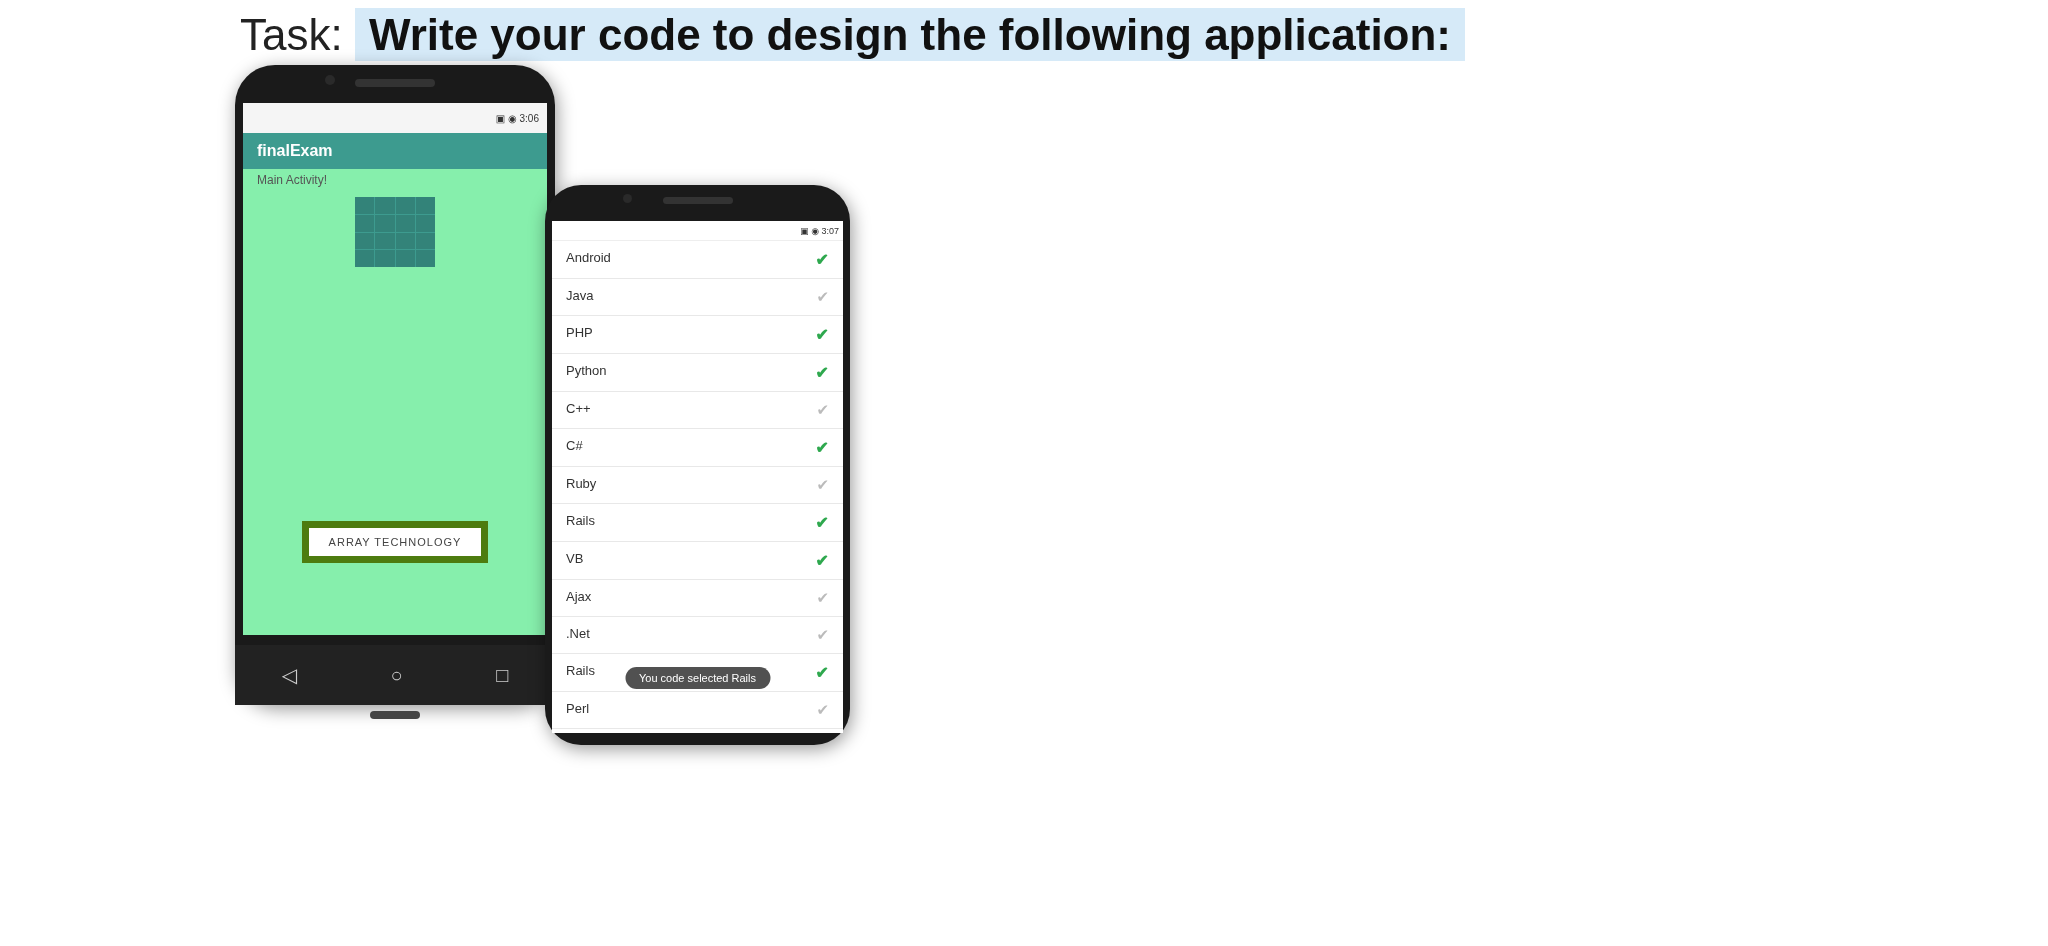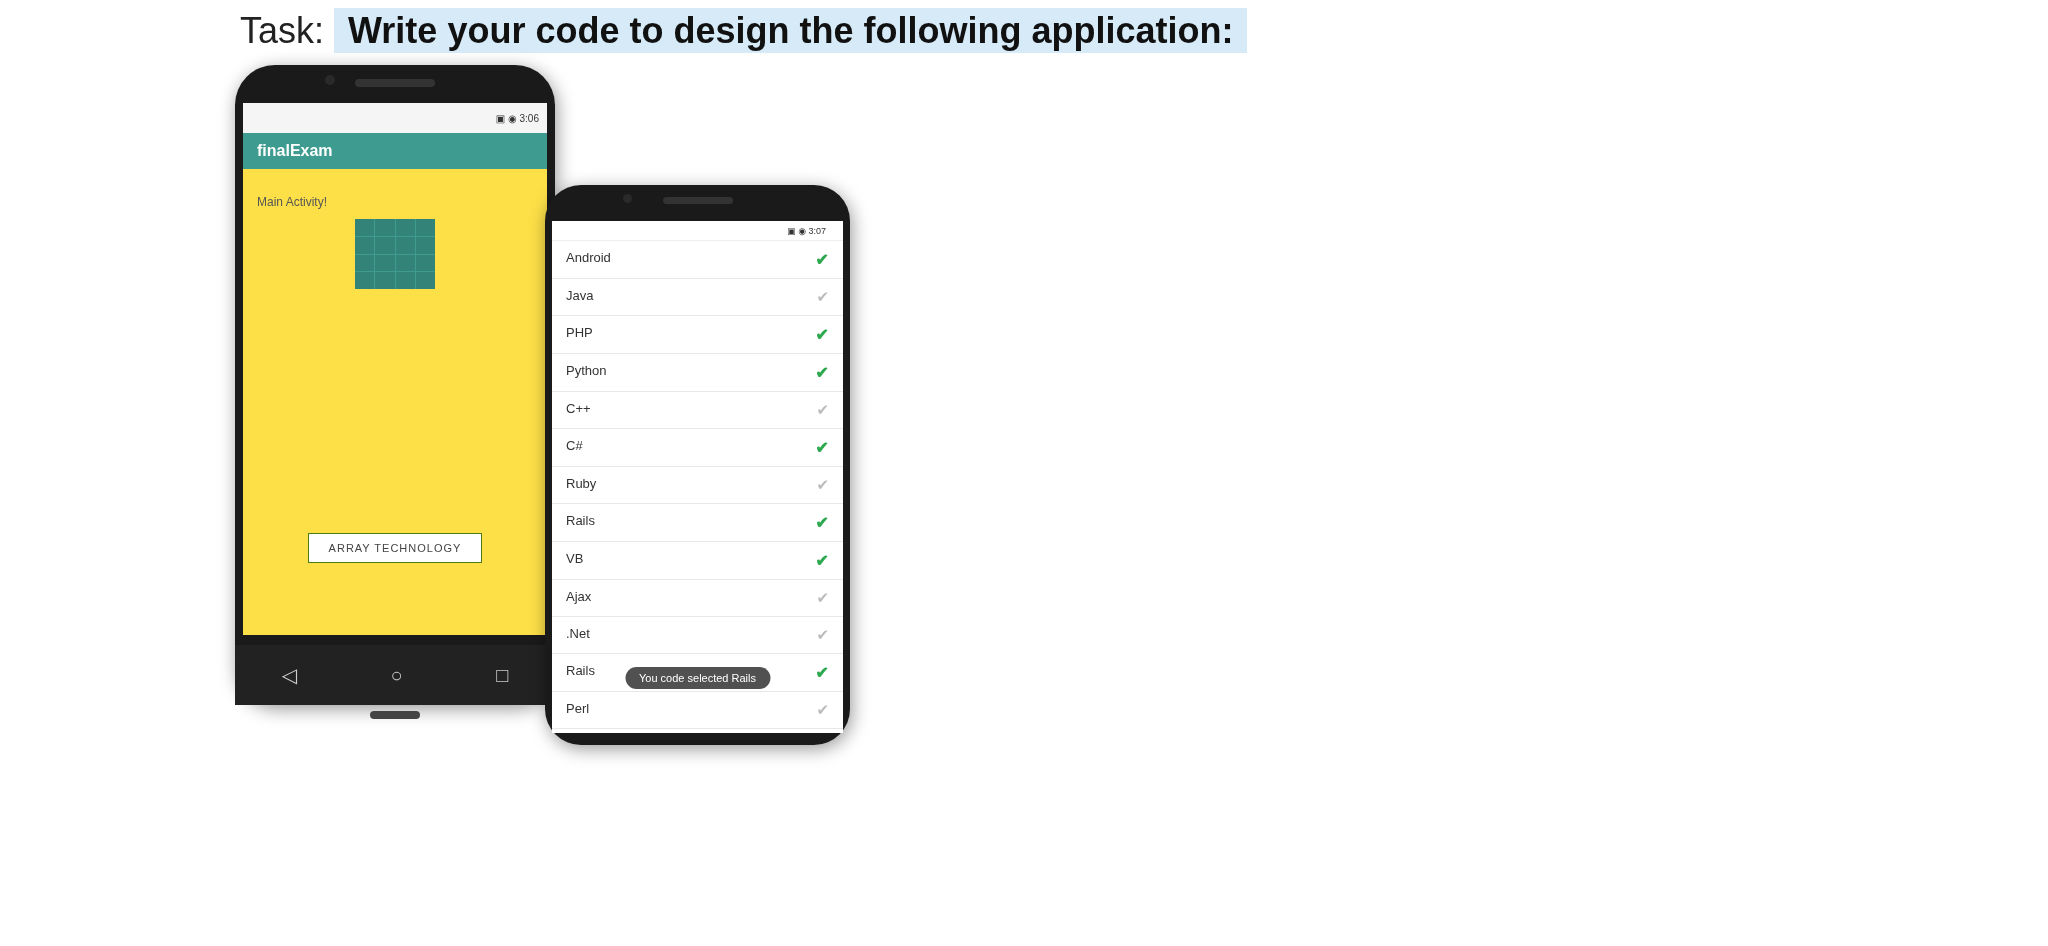--- a/index.html
+++ b/index.html
@@ -14,21 +14,21 @@
 
     
     .title-area {
       position: absolute;
       top: 10px;
       left: 240px;
       right: 240px;
       text-align: left;
     }
     .title-text {
-      font-size: 36px;
+      font-size: 44px;
       color: #222;
     }
     .title-highlight {
       background: #d6eaf8;
       font-weight: bold;
       color: #111;
       padding: 2px 14px;
     }
 
     
@@ -91,22 +91,22 @@
       display: flex;
       align-items: center;
       padding-left: 14px;
     }
     .phone1-toolbar-title {
       color: #fff;
       font-size: 16px;
       font-weight: bold;
     }
     .phone1-body {
-      background: #fde047;
-      padding: 26px 14px;
+      background: #86efac;
+      padding: 4px 14px;
       height: calc(100% - 58px);
       position: relative;
     }
     .phone1-main-activity {
       font-size: 12px;
       color: #555;
       margin-bottom: 10px;
     }
     .grid-canvas {
       width: 80px;
@@ -121,21 +121,21 @@
       background: rgba(0,0,0,0.15);
     }
     .phone1-btn-area {
       position: absolute;
       bottom: 80px;
       left: 0; right: 0;
       display: flex;
       justify-content: center;
     }
     .array-btn {
-      border: 1px solid #4d7c0f;
+      border: 7px solid #4d7c0f;
       background: #fff;
       padding: 8px 20px;
       font-size: 11px;
       color: #444;
       letter-spacing: 1px;
     }
     .phone1-nav {
       position: absolute;
       bottom: 0;
       left: 0; right: 0;
@@ -203,21 +203,21 @@
       bottom: 12px;
       background: #fff;
       overflow: hidden;
     }
     .phone2-statusbar {
       height: 20px;
       background: #fff;
       display: flex;
       align-items: center;
       justify-content: flex-end;
-      padding-right: 17px;
+      padding-right: 4px;
       font-size: 9px;
       color: #333;
       border-bottom: 1px solid #eee;
     }
     .phone2-list {
       overflow: hidden;
       height: calc(100% - 20px);
     }
     .list-item {
       display: flex;

